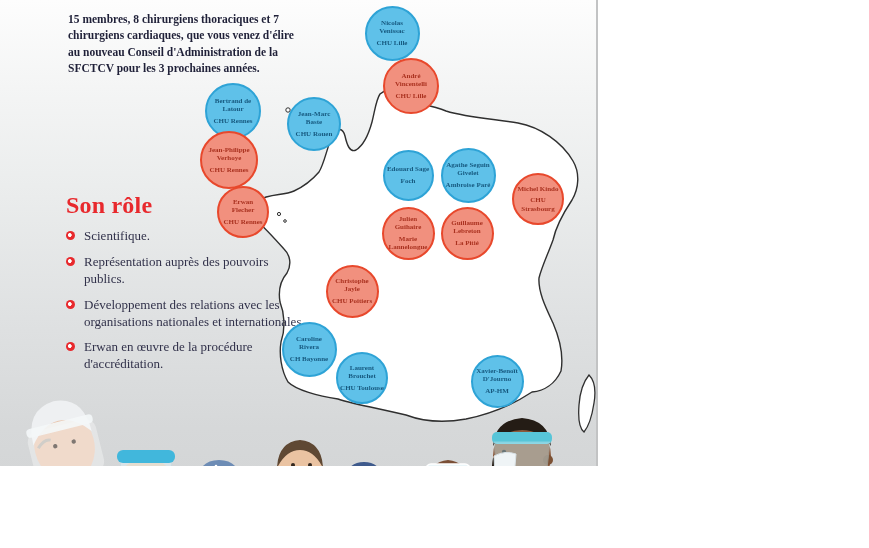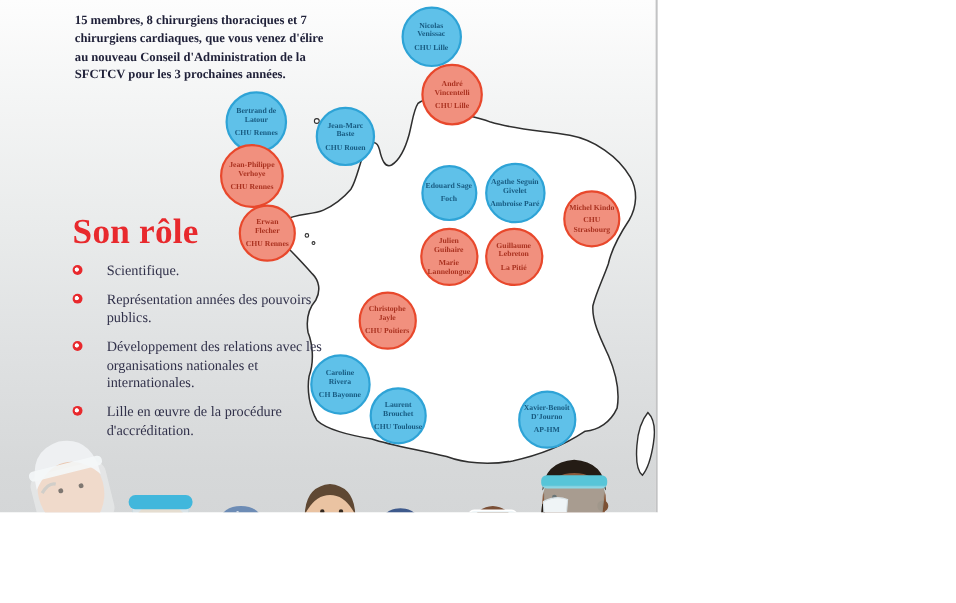--- a/index.html
+++ b/index.html
@@ -6,23 +6,23 @@
   .stage{position:relative;width:869px;height:466px;background:#ffffff;overflow:hidden;
          font-family:Liberation Serif, serif;}
   .panel{position:absolute;left:0;top:0;width:596px;height:548px;overflow:hidden;
          background:linear-gradient(180deg,#fdfdfd 0%,#f4f5f5 16%,#eaecec 36%,#dfe1e2 58%,#d6d8d9 78%,#d1d3d4 100%);
          border-right:2px solid #c2c3c4;}
   .right-space{position:absolute;left:598px;top:0;width:271px;height:548px;background:#ffffff;}
 
   .intro{position:absolute;left:68px;top:11px;width:240px;margin:0;z-index:3;
          font-size:11.5px;font-weight:bold;line-height:1.42;color:var(--ink,#1f2038);}
   .role{position:absolute;left:66px;top:192px;width:242px;z-index:3;}
-  .role h2{margin:0 0 9px 0;font-size:32px;font-weight:bold;color:var(--accent,#e8292d);letter-spacing:.2px;}
+  .role h2{margin:0 0 9px 0;font-size:24px;font-weight:bold;color:var(--accent,#e8292d);letter-spacing:.2px;}
   .role ul{list-style:none;margin:0;padding:0;display:flex;flex-direction:column;gap:9px;}
-  .role li{display:flex;gap:22px;font-size:13px;line-height:1.3;color:#31314a;}
+  .role li{display:flex;gap:9px;font-size:13px;line-height:1.3;color:#31314a;}
   .bullet{flex:0 0 auto;width:9px;height:9px;margin-top:3px;border-radius:50%;
           background:radial-gradient(circle at 42% 45%, #ffffff 0 1.6px, var(--accent,#e8292d) 2.2px);}
 
   .map-svg{position:absolute;left:248px;top:78px;z-index:1;}
   .photo-svg{position:absolute;left:0;bottom:0;z-index:2;}
 
   .member{position:absolute;z-index:4;border-radius:50%;box-sizing:border-box;padding:2px;
           display:flex;flex-direction:column;align-items:center;justify-content:center;
           text-align:center;font-weight:bold;font-size:7px;line-height:1.18;}
   .member.blue{background:var(--blue-fill);border:2px solid var(--blue-border);color:var(--blue-text);}
@@ -152,29 +152,29 @@
 
     <div class="role">
       <h2>Son rôle</h2>
       <ul id="role-list">
           <li>
             <span class="bullet"></span>
             <span>Scientifique.</span>
           </li>
           <li>
             <span class="bullet"></span>
-            <span>Représentation années des pouvoirs publics.</span>
+            <span>Représentation auprès des pouvoirs publics.</span>
           </li>
           <li>
             <span class="bullet"></span>
             <span>Développement des relations avec les organisations nationales et internationales.</span>
           </li>
           <li>
             <span class="bullet"></span>
-            <span>Lille en œuvre de la procédure d'accréditation.</span>
+            <span>Erwan en œuvre de la procédure d'accréditation.</span>
           </li>
         </ul>
     </div>
 
     <div id="member-layer">
         <div class="member blue" style="width: 55px; height: 55px; left: 364.5px; top: 5.5px;">
           <span class="m-name">Nicolas Venissac</span>
           <span class="m-org">CHU Lille</span>
         </div>
         <div class="member red" style="width: 56px; height: 56px; left: 383px; top: 58px;">

